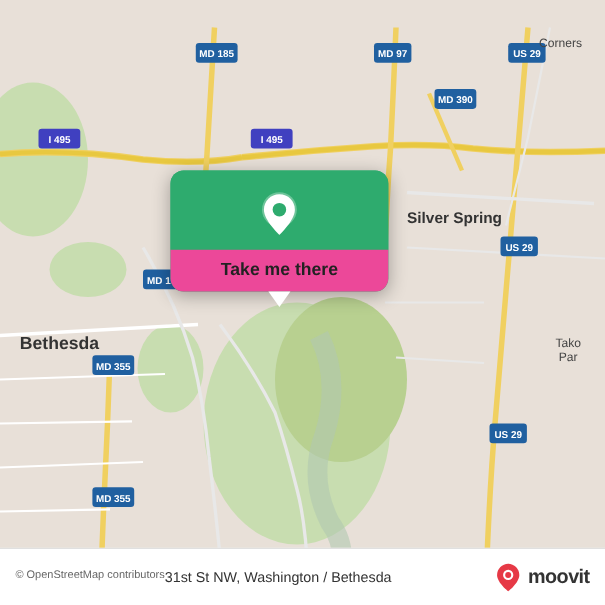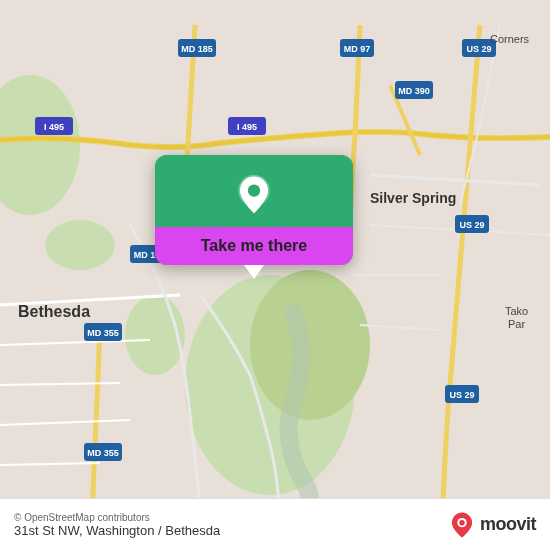--- a/index.html
+++ b/index.html
@@ -34,21 +34,20 @@
       padding: 10px 14px 10px 14px;
       display: flex;
       align-items: center;
       justify-content: space-between;
       border-top: 1px solid #ddd;
       height: 52px;
     }
 
     #bottom-left {
       display: flex;
-      flex-direction: column;
     }
 
     #attribution {
       font-size: 10px;
       color: #666;
     }
 
     #location-text {
       font-size: 13px;
       color: #333;
@@ -98,21 +97,21 @@
       padding: 18px 0 10px 0;
       border-radius: 12px 12px 0 0;
     }
 
     #pin-icon {
       width: 44px;
       height: 44px;
     }
 
     #popup-label {
-      background: #d946ef;
+      background: #ec4899;
       width: 100%;
       text-align: center;
       padding: 10px 14px;
       font-size: 16px;
       font-weight: 600;
       color: #222;
       border-radius: 0 0 12px 12px;
       cursor: pointer;
     }
 

